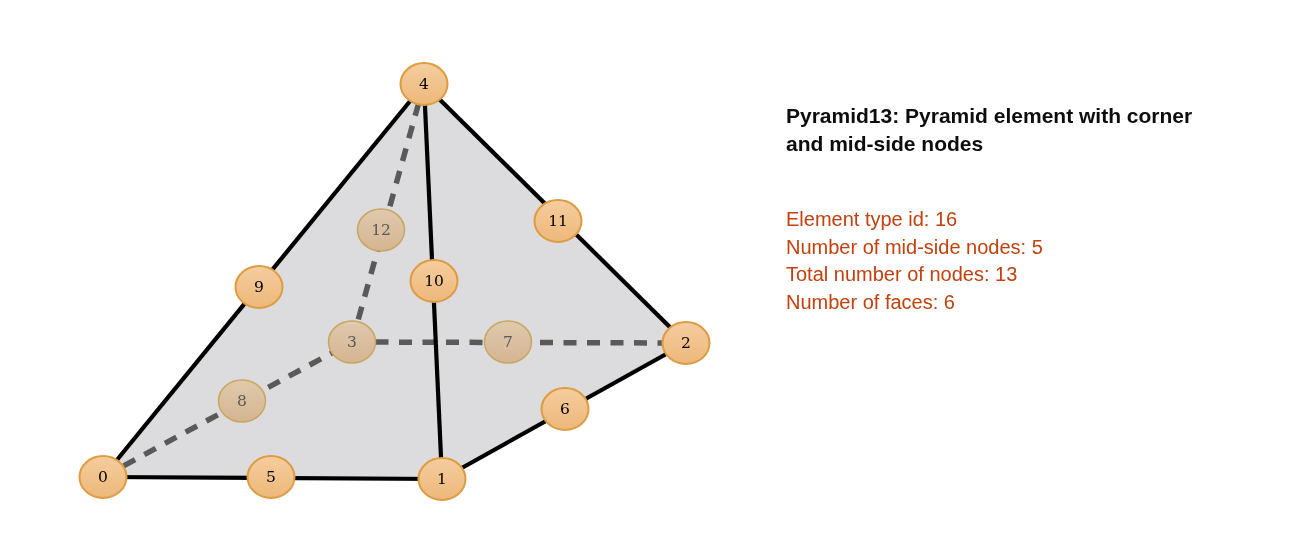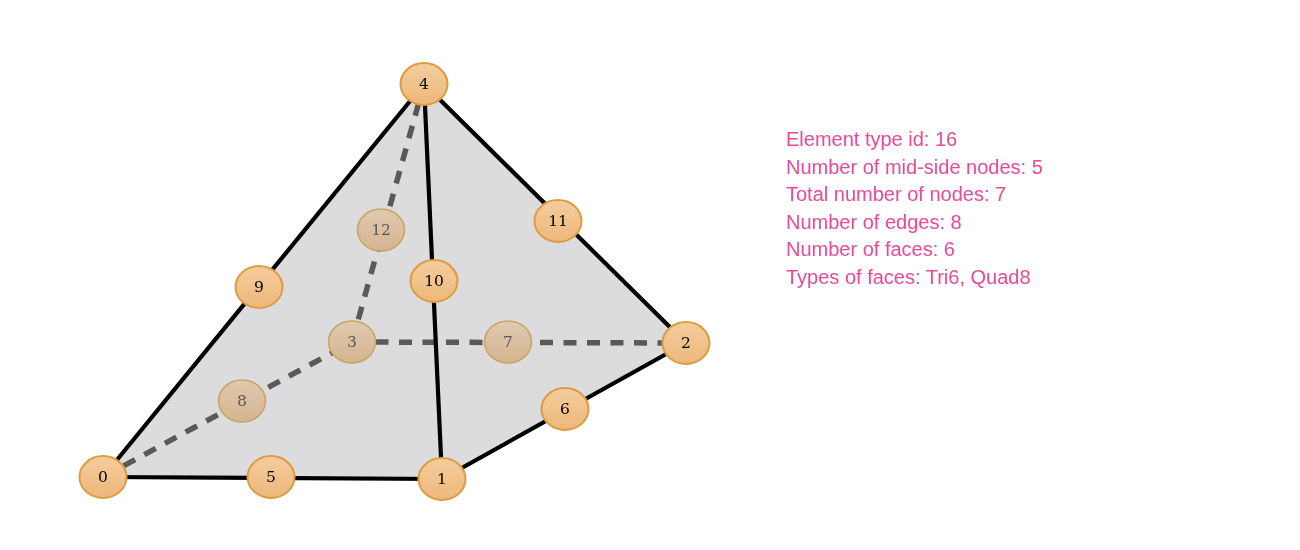--- a/index.html
+++ b/index.html
@@ -27,25 +27,25 @@
     width: 420px;
     color: #000000;
   }
   .info-title {
     font-size: 21px;
     line-height: 28px;
     font-weight: 700;
     color: #0d0d0d;
   }
   .info-body {
-    margin-top: 24px;
+    margin-top: 48px;
     font-size: 20px;
     line-height: 27.5px;
     font-weight: 400;
-    color: #ec4899;
+    color: #c2410c;
   }
   .node-label-text {
     font-family: "DejaVu Serif", serif;
   }
 </style>
 </head>
 <body>
 
 <div class="canvas">
 
@@ -99,23 +99,25 @@
         <ellipse cx="434" cy="281" rx="23.5" ry="21" fill="url(#gradVisible)" stroke="#dd9c41" stroke-width="2"></ellipse>
         <text x="434" y="281" fill="#000000" font-size="15.5" text-anchor="middle" dominant-baseline="central" class="node-label-text">10</text>
         <ellipse cx="558" cy="221" rx="23.5" ry="21" fill="url(#gradVisible)" stroke="#dd9c41" stroke-width="2"></ellipse>
         <text x="558" y="221" fill="#000000" font-size="15.5" text-anchor="middle" dominant-baseline="central" class="node-label-text">11</text>
         <ellipse cx="381" cy="230" rx="23.5" ry="21" fill="url(#gradHidden)" stroke="#c8a660" stroke-width="1.5"></ellipse>
         <text x="381" y="230" fill="#595959" font-size="15.5" text-anchor="middle" dominant-baseline="central" class="node-label-text">12</text>
       </g>
   </svg>
 
   <div class="info-panel">
+    <div class="info-title">
+      <div>Pyramid13: Pyramid element with corner</div>
+      <div>and mid-side nodes</div>
+    </div>
     <div class="info-body">
       <div>Element type id: 16</div>
       <div>Number of mid-side nodes: 5</div>
-      <div>Total number of nodes: 7</div>
-      <div>Number of edges: 8</div>
+      <div>Total number of nodes: 13</div>
       <div>Number of faces: 6</div>
-      <div>Types of faces: Tri6, Quad8</div>
     </div>
   </div>
 
 </div>
 
 </body></html>

